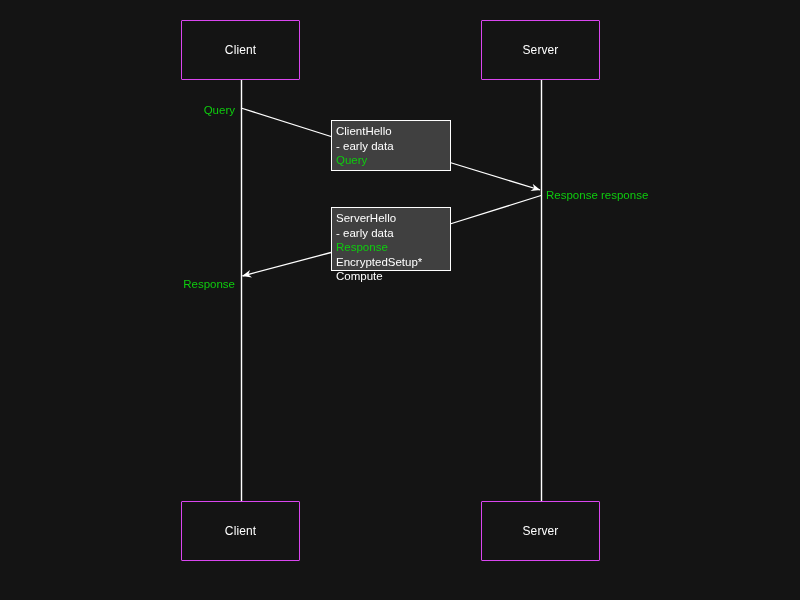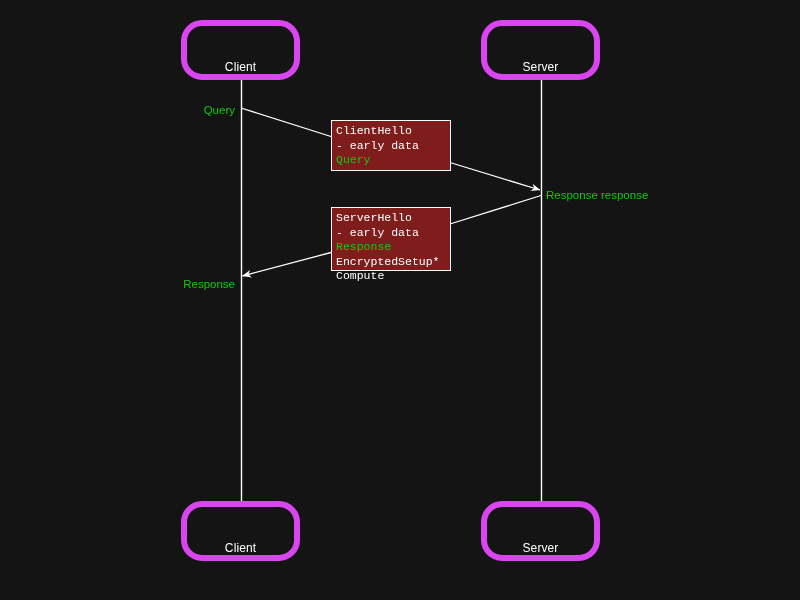--- a/index.html
+++ b/index.html
@@ -18,40 +18,39 @@
   #svg-layer {
     position: absolute;
     left: 0;
     top: 0;
     width: 800px;
     height: 600px;
   }
   .actor-box {
     position: absolute;
     box-sizing: border-box;
-    border: 6px solid #d946ef;
-    border-radius: 21px;
+    border: 1px solid #d946ef;
+    border-radius: 1px;
     background: #141414;
     display: flex;
-    align-items: flex-end;
+    align-items: center;
     justify-content: center;
   }
   .actor-label {
     color: #ffffff;
     font-size: 12px;
     line-height: 14px;
     letter-spacing: 0.1px;
   }
   .note-box {
     position: absolute;
     box-sizing: border-box;
     border: 1px solid #ffffff;
-    background: #7f1d1d;
+    background: #404040;
     padding: 3px 0 5px 4px;
-    font-family: Liberation Mono, monospace;
   }
   .note-line {
     color: #ffffff;
     font-size: 11.5px;
     line-height: 14.6px;
     white-space: pre;
   }
   .note-line.accent { color: #0ecc0e; }
   .lifeline-label {
     position: absolute;

